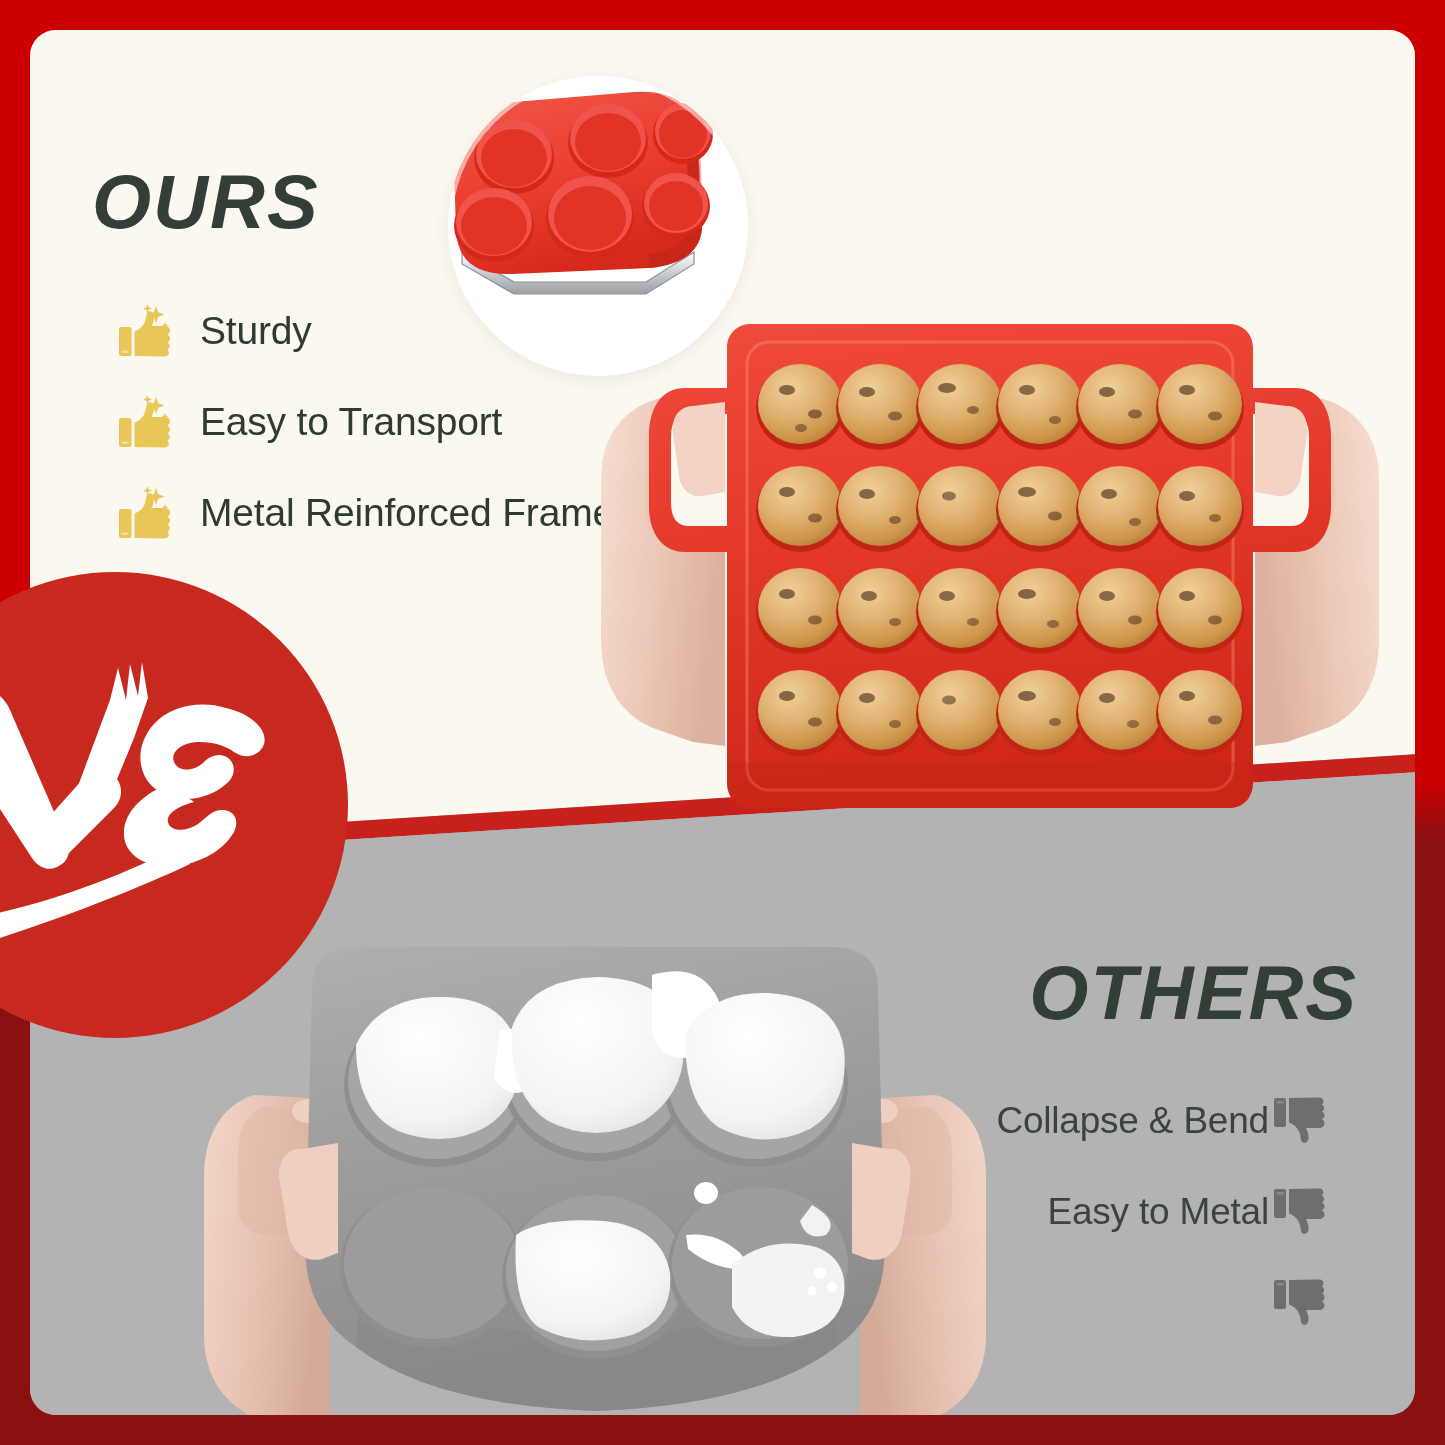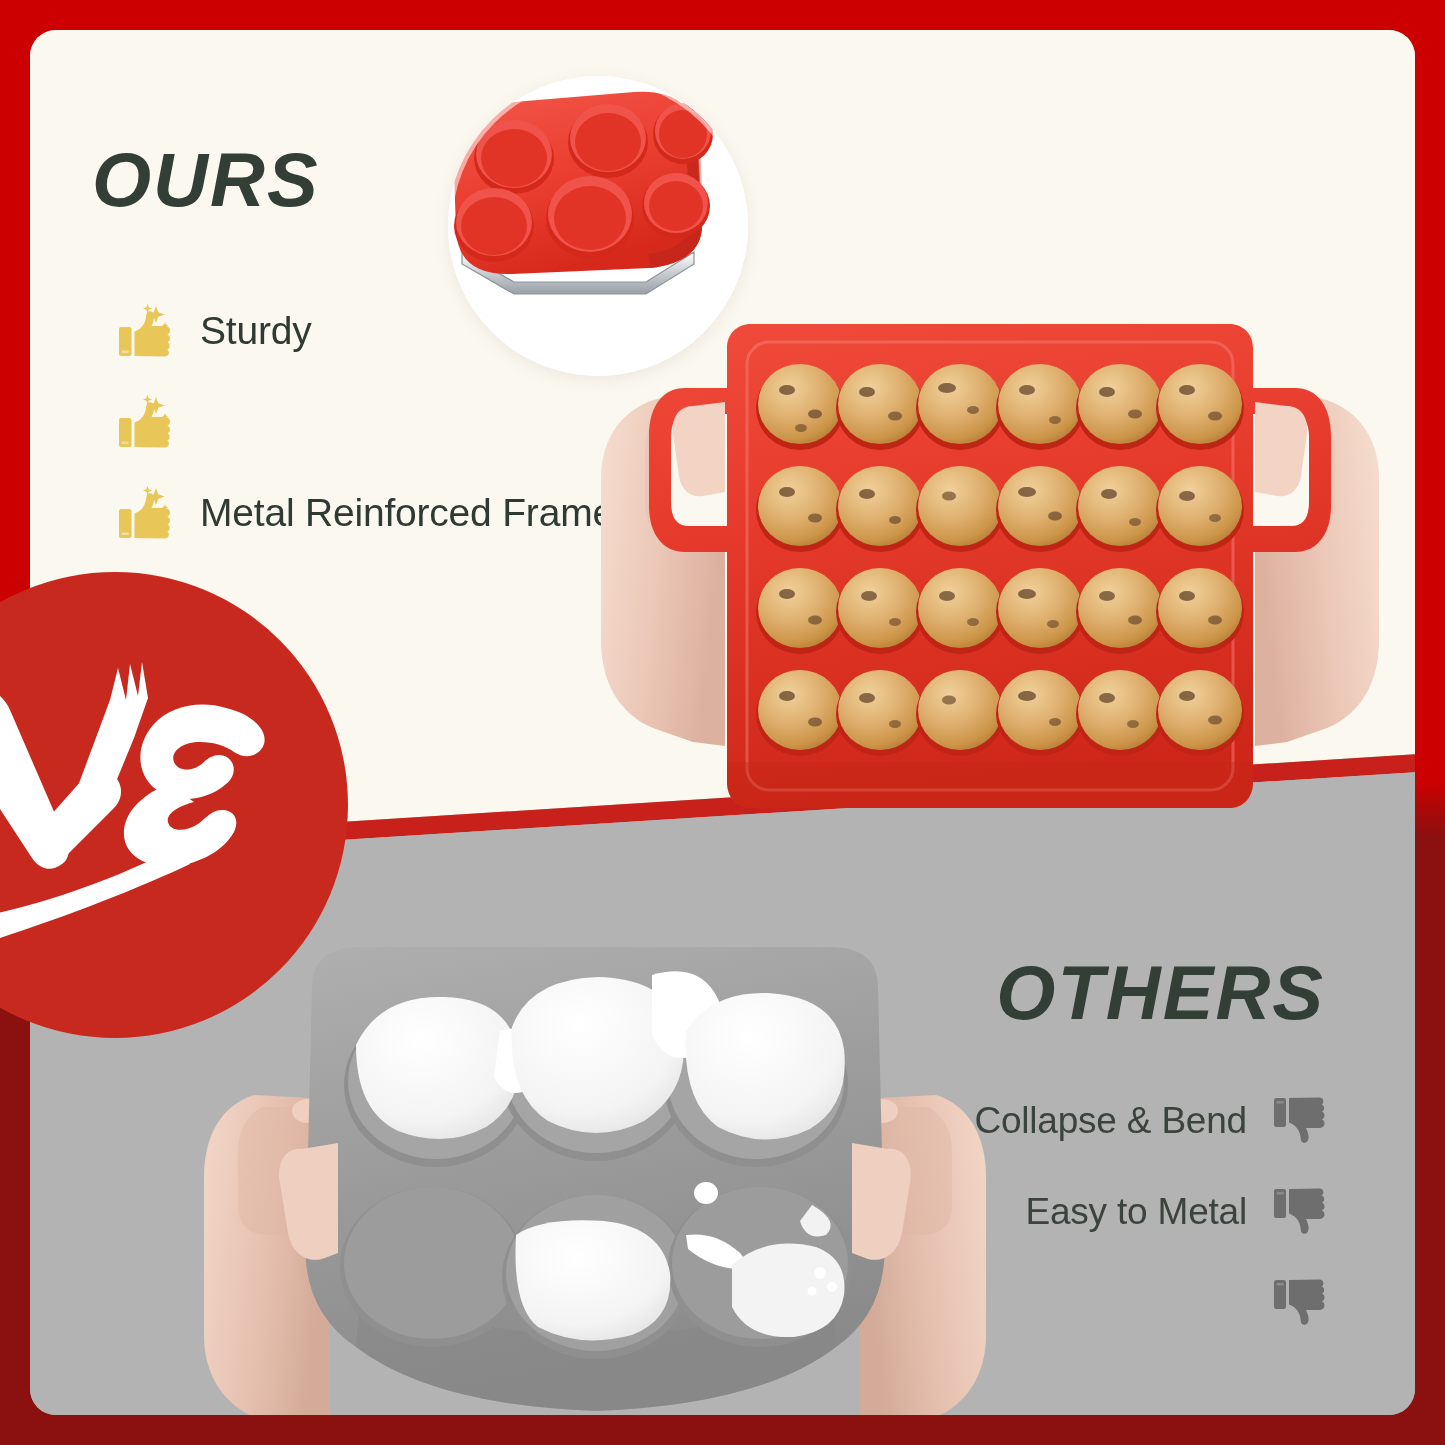--- a/index.html
+++ b/index.html
@@ -42,33 +42,33 @@
     background:#B3B3B3;
     clip-path:polygon(0 59.9%, 100% 53.6%, 100% 100%, 0 100%);
   }
 
   
   .heading {
     position:absolute;
     font-size:76px; font-weight:bold; font-style:italic;
     color:#333E37; letter-spacing:2px; line-height:1;
   }
-  #ours-title   { left:62px;  top:112px; }
-  #others-title { right:90px; top:925px;text-align:right; }
+  #ours-title   { left:62px;  top:134px; }
+  #others-title { right:57px; top:925px;text-align:right; }
 
   
   .feature-list { position:absolute; }
   #ours-list   { left:88px; top:272px; }
   #others-list { right:86px; top:1062px; text-align:right; }
 
   .feature-row {
     display:flex; align-items:center; gap:26px;
     margin-bottom:33px; height:58px;
   }
-  .feature-row.rtl { flex-direction:row-reverse; gap:26px; }
+  .feature-row.rtl { flex-direction:row-reverse; gap:4px; }
 
   .feature-label {
     font-size:39px; color:#2F3A33; font-weight:normal;
     white-space:nowrap; letter-spacing:-0.2px;text-align:center;
   }
   .feature-label.neg { font-size:37px; color:#3A433C; }
 
   .icon-wrap { width:56px; height:58px; position:relative; flex:none; }
   .icon-wrap svg { display:block; width:100%; height:100%; }
 
@@ -148,20 +148,21 @@
         <span class="icon-wrap">
           <svg viewBox="0 0 56 58">
             <path d="M38 4 L40.2 10.2 L46.5 12.5 L40.2 14.8 L38 21 L35.8 14.8 L29.5 12.5 L35.8 10.2 Z" fill="#E8C658"></path>
             <path d="M29.5 2 L30.7 5.3 L34 6.5 L30.7 7.7 L29.5 11 L28.3 7.7 L25 6.5 L28.3 5.3 Z" fill="#E8C658"></path>
             <path d="M47 20 L47.9 22.4 L50.3 23.3 L47.9 24.2 L47 26.6 L46.1 24.2 L43.7 23.3 L46.1 22.4 Z" fill="#E8C658"></path>
             <rect x="1" y="25" width="12.5" height="29" rx="2.2" fill="#E8C658"></rect>
             <rect x="3.4" y="48.5" width="7.5" height="2.6" rx="1.3" fill="#F4DD9A"></rect>
             <path d="M16.5 54 L16.5 29.5 C16.5 29.5 23.5 27.5 26.5 20.5 C29 14.7 27.5 10.5 30.5 9.4 C33.8 8.2 36.6 11.2 36 16.2 C35.5 20.3 33.5 24 33.5 24 L46.5 24 C49.8 24 52 26 52 28.6 C52 30.6 50.7 32.1 49.2 32.7 C50.9 33.2 52 34.8 52 36.6 C52 38.4 50.9 39.8 49.4 40.4 C50.8 41 51.7 42.3 51.7 43.9 C51.7 45.6 50.6 47 49.1 47.5 C50.2 48.2 50.9 49.4 50.9 50.8 C50.9 52.8 49.2 54.4 47 54.4 Z" fill="#E8C658"></path>
           </svg>
         </span>
+        <span class="feature-label">Easy to Transport</span>
       </div>
 
       <div class="feature-row">
         <span class="icon-wrap">
           <svg viewBox="0 0 56 58">
             <path d="M38 4 L40.2 10.2 L46.5 12.5 L40.2 14.8 L38 21 L35.8 14.8 L29.5 12.5 L35.8 10.2 Z" fill="#E8C658"></path>
             <path d="M29.5 2 L30.7 5.3 L34 6.5 L30.7 7.7 L29.5 11 L28.3 7.7 L25 6.5 L28.3 5.3 Z" fill="#E8C658"></path>
             <path d="M47 20 L47.9 22.4 L50.3 23.3 L47.9 24.2 L47 26.6 L46.1 24.2 L43.7 23.3 L46.1 22.4 Z" fill="#E8C658"></path>
             <rect x="1" y="25" width="12.5" height="29" rx="2.2" fill="#E8C658"></rect>
             <rect x="3.4" y="48.5" width="7.5" height="2.6" rx="1.3" fill="#F4DD9A"></rect>

